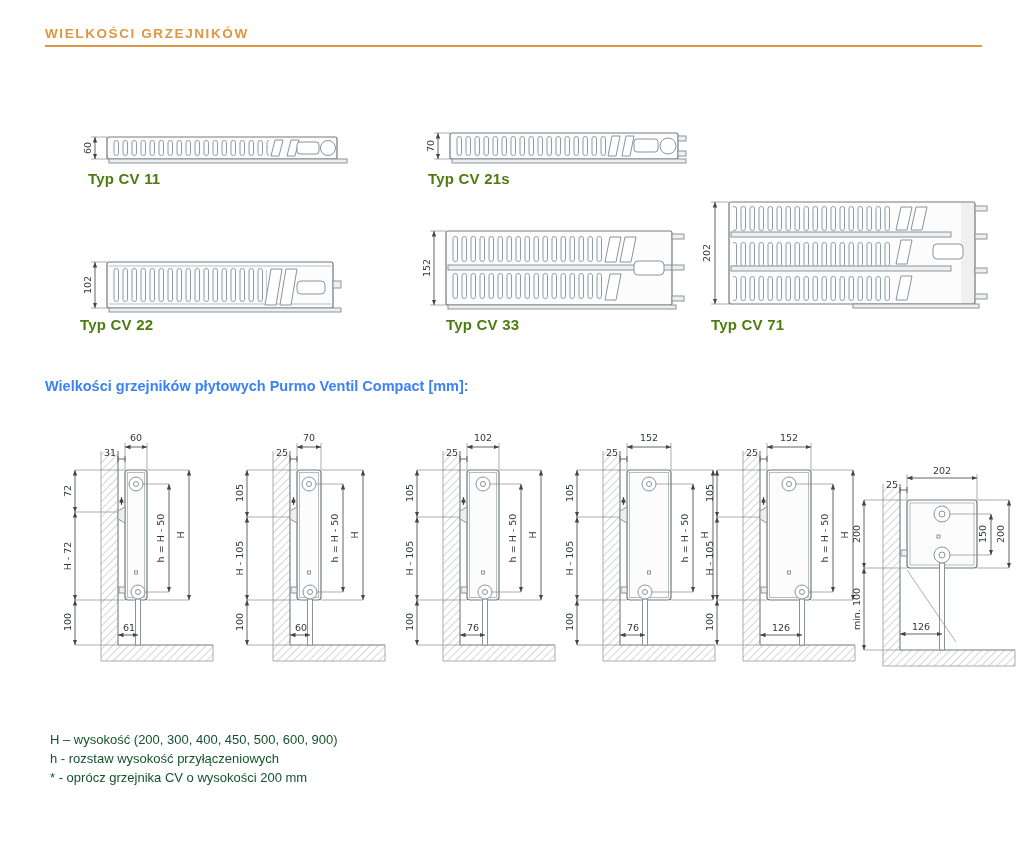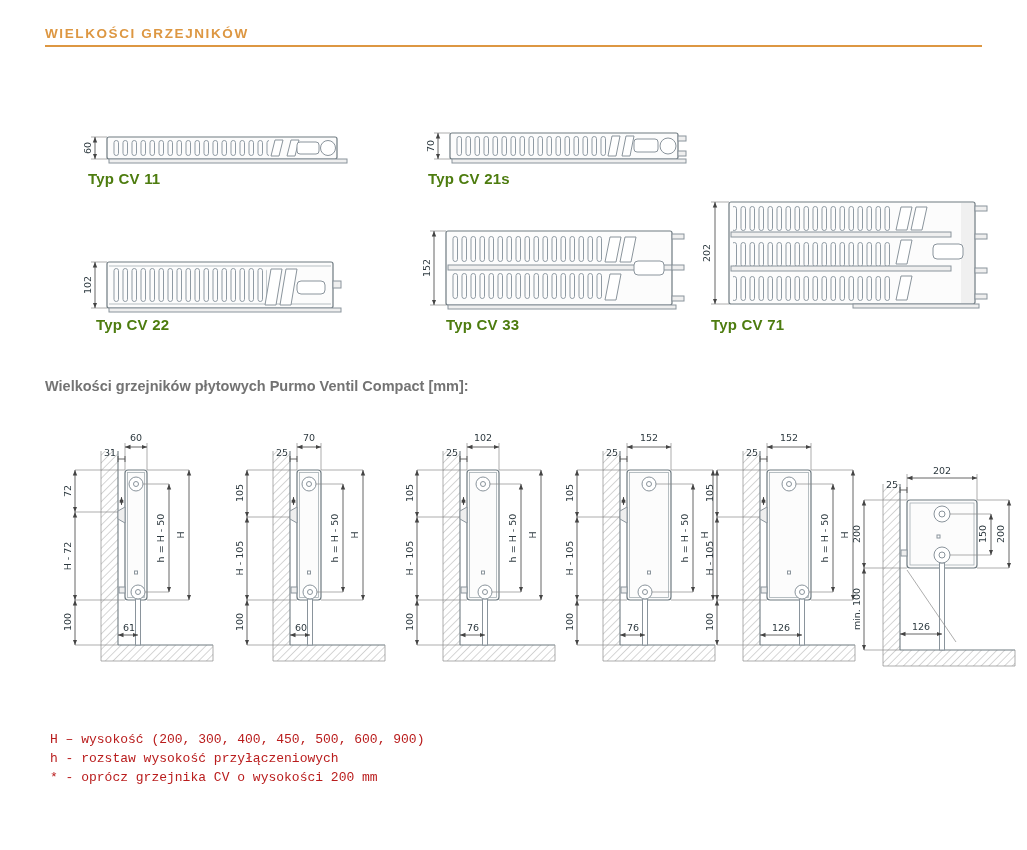--- a/index.html
+++ b/index.html
@@ -2,22 +2,22 @@
 <html><head>
 <meta charset="utf-8">
 <style>
   html,body{margin:0;padding:0;background:#ffffff;}
   .page{position:relative;width:1027px;height:850px;background:#fff;overflow:hidden;
         font-family:"Liberation Sans",sans-serif;}
   .title{position:absolute;left:45px;top:26px;font-size:13.5px;font-weight:600;
          letter-spacing:1.6px;color:#DD9742;}
   .title-rule{position:absolute;left:45px;top:45px;width:937px;height:2px;background:#DD9742;}
   .fig-label{position:absolute;font-size:15px;font-weight:bold;color:#4d7c0f;letter-spacing:.2px;}
-  .heading2{position:absolute;left:45px;top:378px;font-size:14.5px;font-weight:bold;color:#737373;}
-  .notes{position:absolute;left:50px;top:730px;font-size:13px;color:#b91c1c;line-height:19px;font-family:Liberation Mono, monospace;}
+  .heading2{position:absolute;left:45px;top:378px;font-size:14.5px;font-weight:bold;color:#3b82f6;}
+  .notes{position:absolute;left:50px;top:730px;font-size:13px;color:#14532d;line-height:19px;}
   svg{position:absolute;overflow:visible;}
   .dim{stroke:#555;stroke-width:.9;fill:none;}
   .ext{stroke:#8a8a8a;stroke-width:.7;fill:none;}
   .body{fill:#fcfcfc;stroke:#6e7a80;stroke-width:1.2;}
   .inner{fill:none;stroke:#a5aeb4;stroke-width:.8;}
   .shape{fill:#ffffff;stroke:#8a949c;stroke-width:1;}
   .lite{fill:#efefef;stroke:#8a949c;stroke-width:1;}
   .dimtxt{font-family:"DejaVu Sans",sans-serif;font-size:9.5px;fill:#2e3a40;}
   .wallline{stroke:#6e7a80;stroke-width:1.1;}
 </style>
@@ -107,21 +107,21 @@
       <line class="inner" x1="24" y1="11" x2="246" y2="11"></line>
         <line class="inner" x1="24" y1="49" x2="246" y2="49"></line>
       <rect x="26" y="12" width="156" height="36" fill="url(#f22)" stroke="none"></rect>
       <polygon class="shape" points="186,14 197,14 191,50 180,50"></polygon>
       <polygon class="shape" points="201,14 212,14 206,50 195,50"></polygon>
       <rect class="shape" x="212" y="26" width="28" height="13" rx="4"></rect>
       <rect class="lite" x="248" y="26" width="8" height="7"></rect>
       <rect class="lite" x="24" y="53" width="232" height="4"></rect>
     </g>
   </svg>
-  <div class="fig-label" style="left:96px;top:316px">Typ CV 22</div>
+  <div class="fig-label" style="left:80px;top:316px">Typ CV 22</div>
 
   <svg style="left:424px;top:224px" width="270" height="90" viewBox="0 0 270 90">
     <defs>
       <pattern id="f33a" width="9" height="28" patternUnits="userSpaceOnUse" patternTransform="translate(0,11)">
         <rect x="2" y="1.5" width="4.5" height="25" rx="2.2" fill="none" stroke="#8f9aa3" stroke-width="1"></rect>
         </pattern>
       <pattern id="f33b" width="9" height="28" patternUnits="userSpaceOnUse" patternTransform="translate(0,48)">
         <rect x="2" y="1.5" width="4.5" height="25" rx="2.2" fill="none" stroke="#8f9aa3" stroke-width="1"></rect>
         </pattern>
     </defs>

